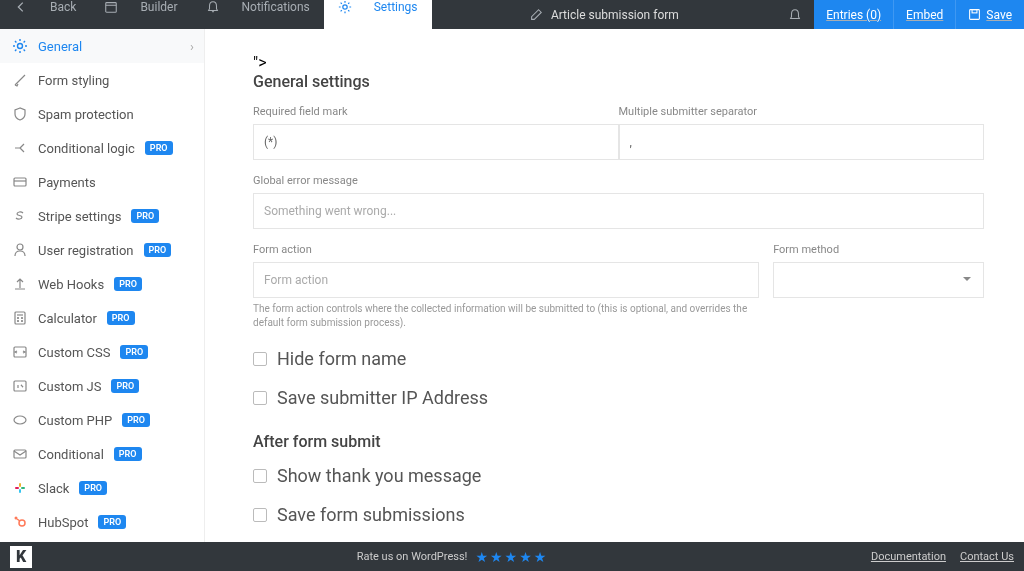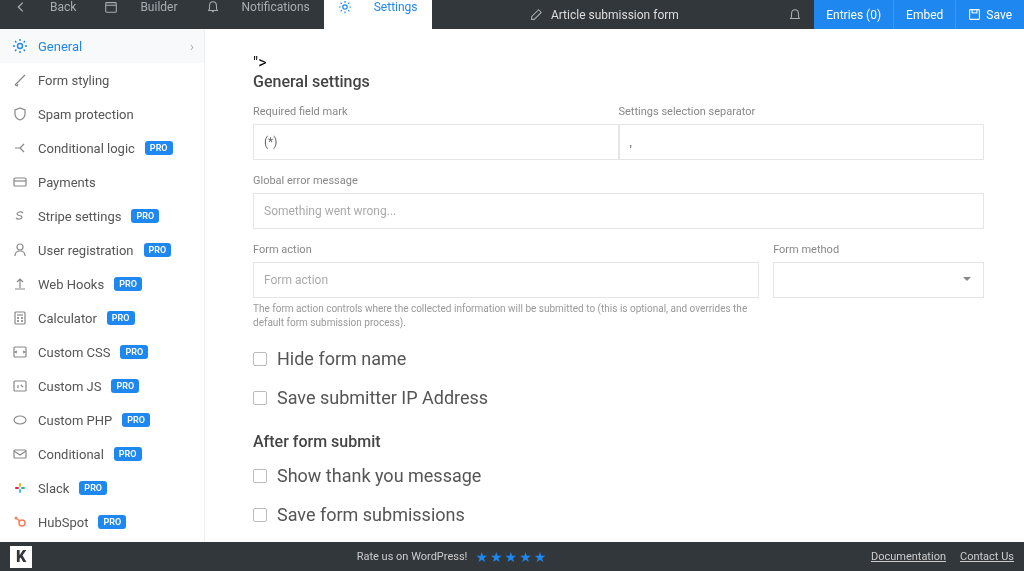--- a/index.html
+++ b/index.html
@@ -5,21 +5,21 @@
 * { margin: 0; padding: 0; box-sizing: border-box; font-family: -apple-system, BlinkMacSystemFont, "Segoe UI", Roboto, sans-serif; }
 body { width: 1024px; height: 571px; overflow: hidden; background: #fff; position: relative; }
 
 
 .topbar { height: 29px; background: #32373c; display: flex; align-items: stretch; color: #a7adb3; font-size: 12px; }
 .topbar-left { display: flex; }
 .topbar-item { display: flex; padding: 0 14px; gap: 22px; cursor: pointer; }
 .topbar-item.active { background: #ffffff; color: #1e87f0; }
 .topbar-item svg { width: 14px; height: 14px; }
 .topbar-center { flex: 1; display: flex; align-items: center; justify-content: center; gap: 8px; }
-.topbar-right { display: flex; align-items: stretch; }
+.topbar-right { display: flex; align-items: stretch; text-decoration: underline; }
 .topbar-right-item { display: flex; align-items: center; padding: 0 12px; background: #1e87f0; color: #fff; gap: 5px; border-right: 1px solid rgba(255,255,255,0.15); }
 .topbar-right-item:last-child { border-right: none; }
 .topbar-notif { display: flex; align-items: center; padding: 0 12px; }
 
 
 .body { display: flex; height: 513px; }
 .sidebar { width: 204px; background: #fff; overflow-y: auto; text-align: right; }
 .side-item { display: flex; align-items: center; height: 34px; padding: 0 12px; gap: 10px; cursor: pointer; font-size: 13px; color: #555; position: relative; }
 .side-item.active { color: #1e87f0; background: #f8f9fa; }
 .side-item.active .chev { position: absolute; right: 10px; color: #aaa; }
@@ -271,21 +271,21 @@
 
   <div class="main">"&gt;
     <div class="section-title">General settings</div>
 
     <div class="field-row">
       <div class="field">
         <label class="field-label">Required field mark</label>
         <input class="field-input" value="(*)" style="">
       </div>
       <div class="field">
-        <label class="field-label">Settings selection separator</label>
+        <label class="field-label">Multiple submitter separator</label>
         <input class="field-input" value="," style="">
       </div>
     </div>
 
     <div class="field-row">
       <div class="field">
         <label class="field-label">Global error message</label>
         <input class="field-input" placeholder="Something went wrong..." style="">
       </div>
     </div>

